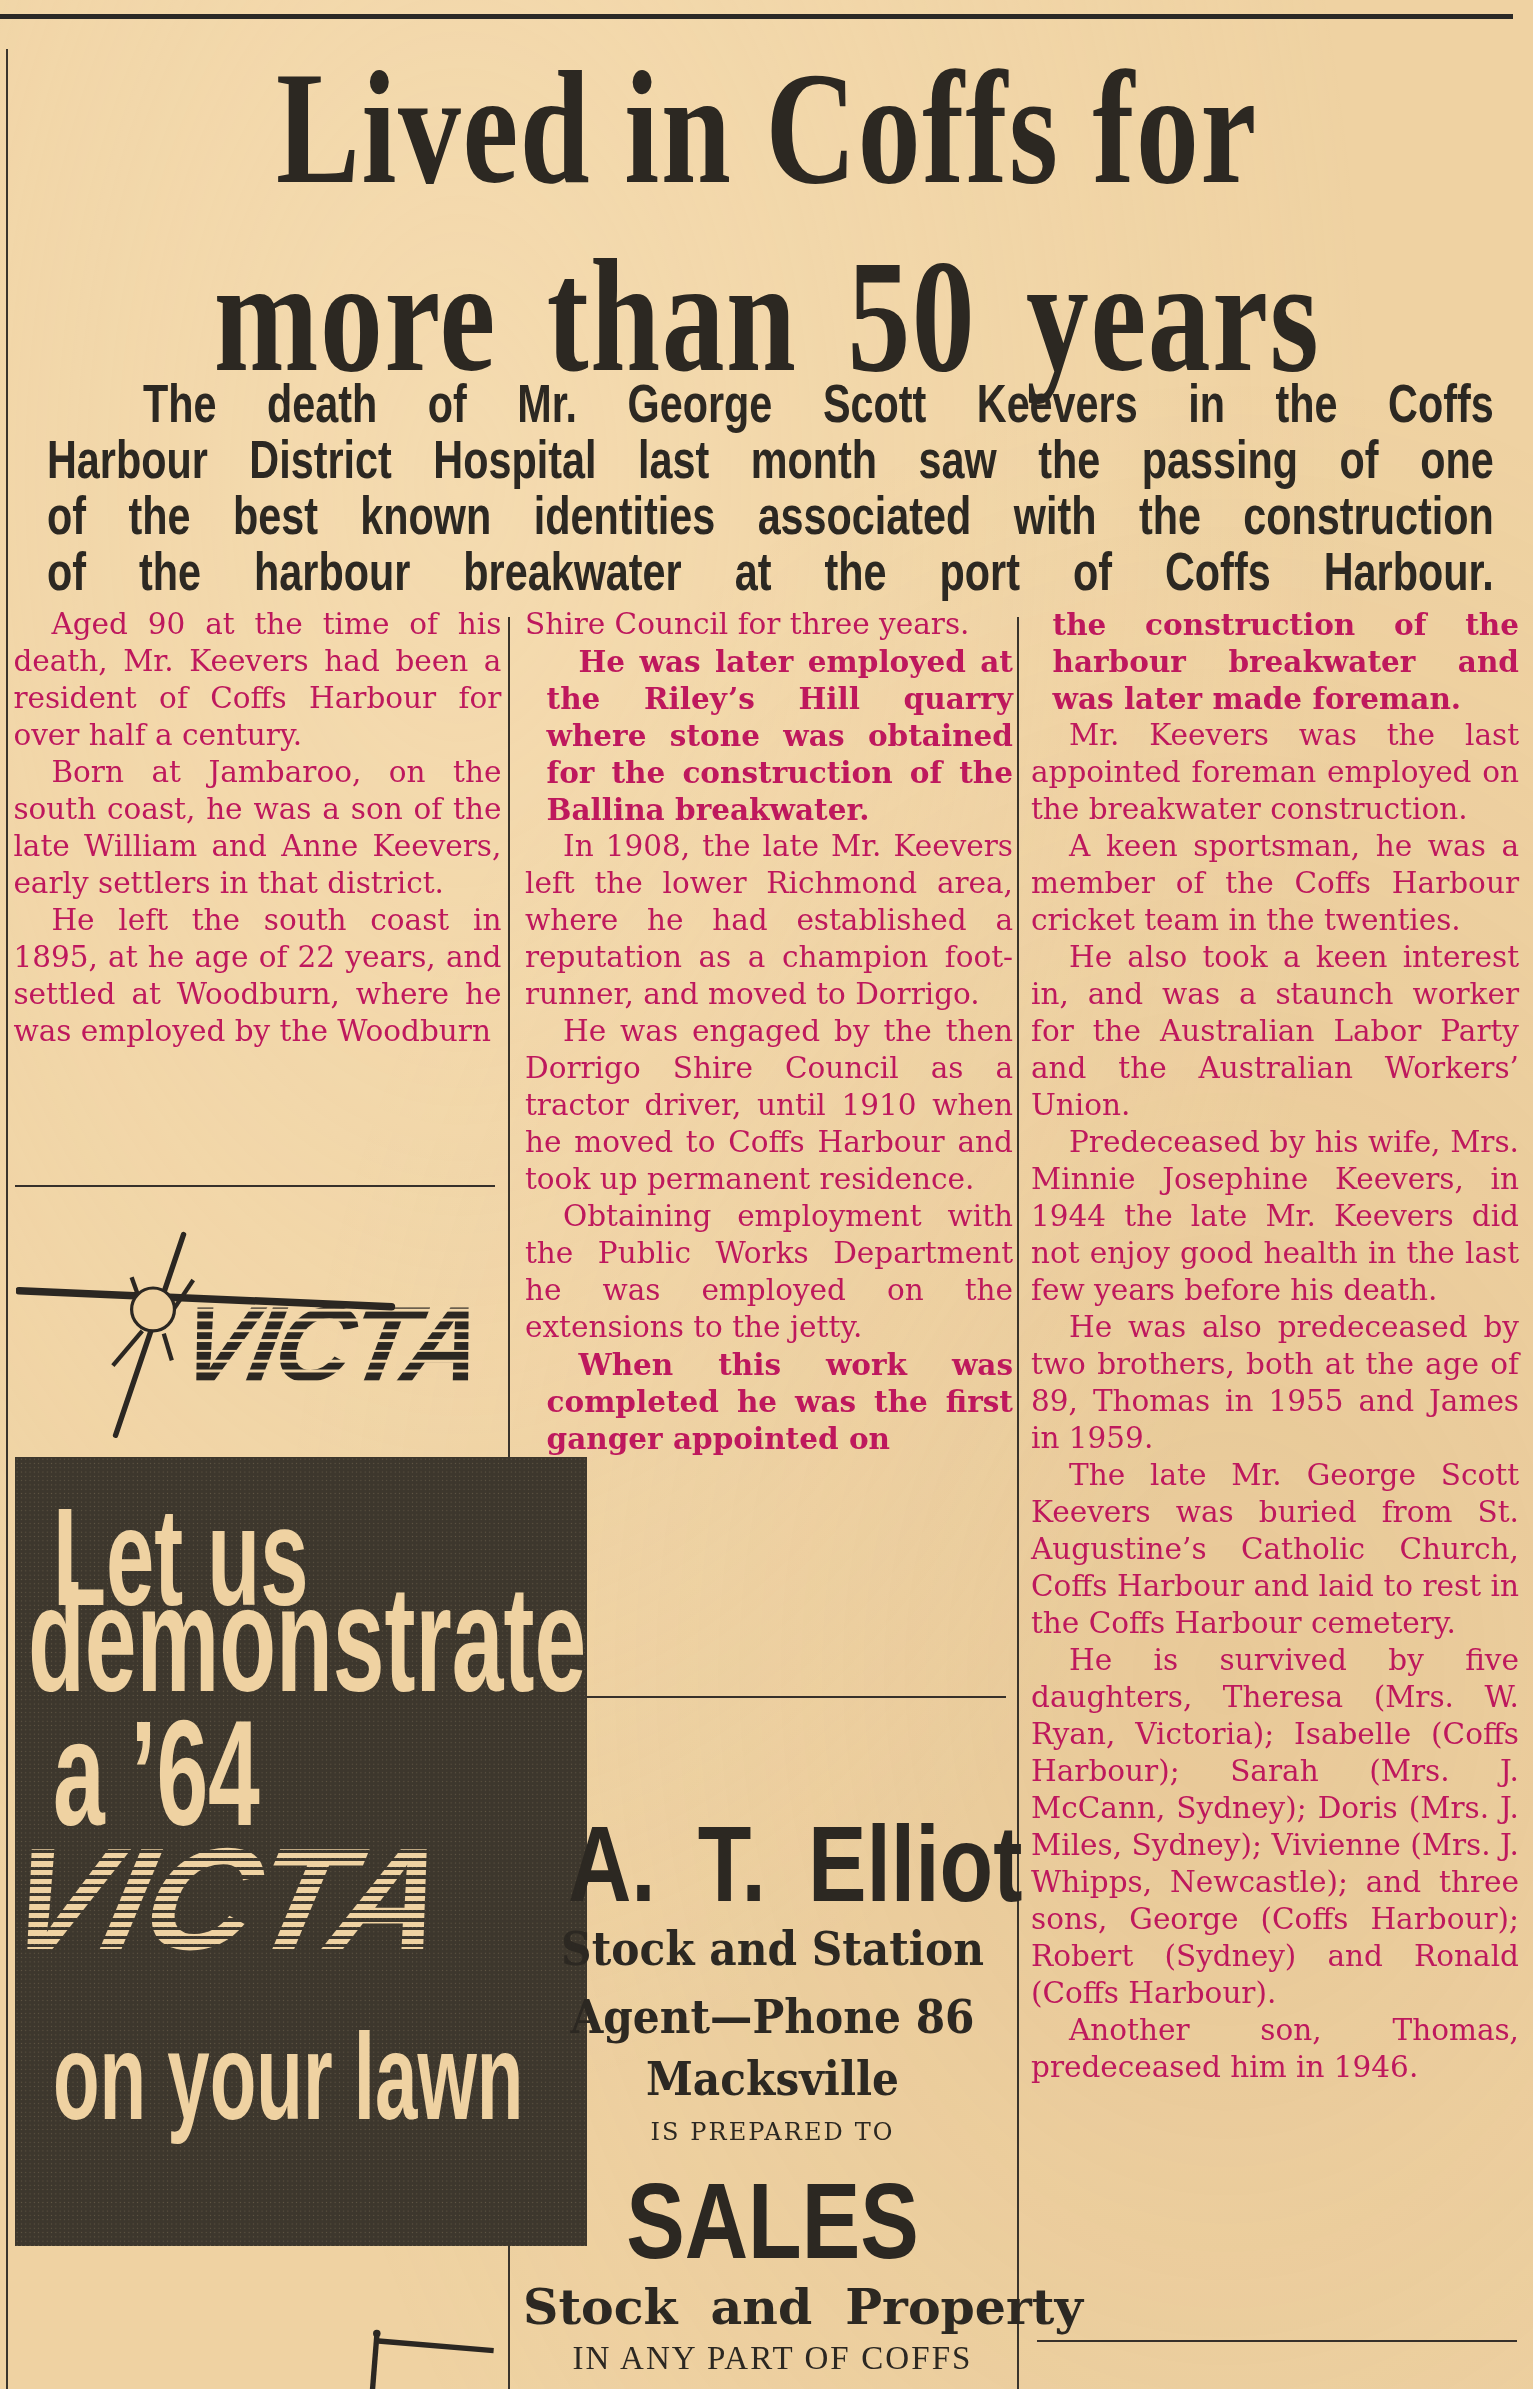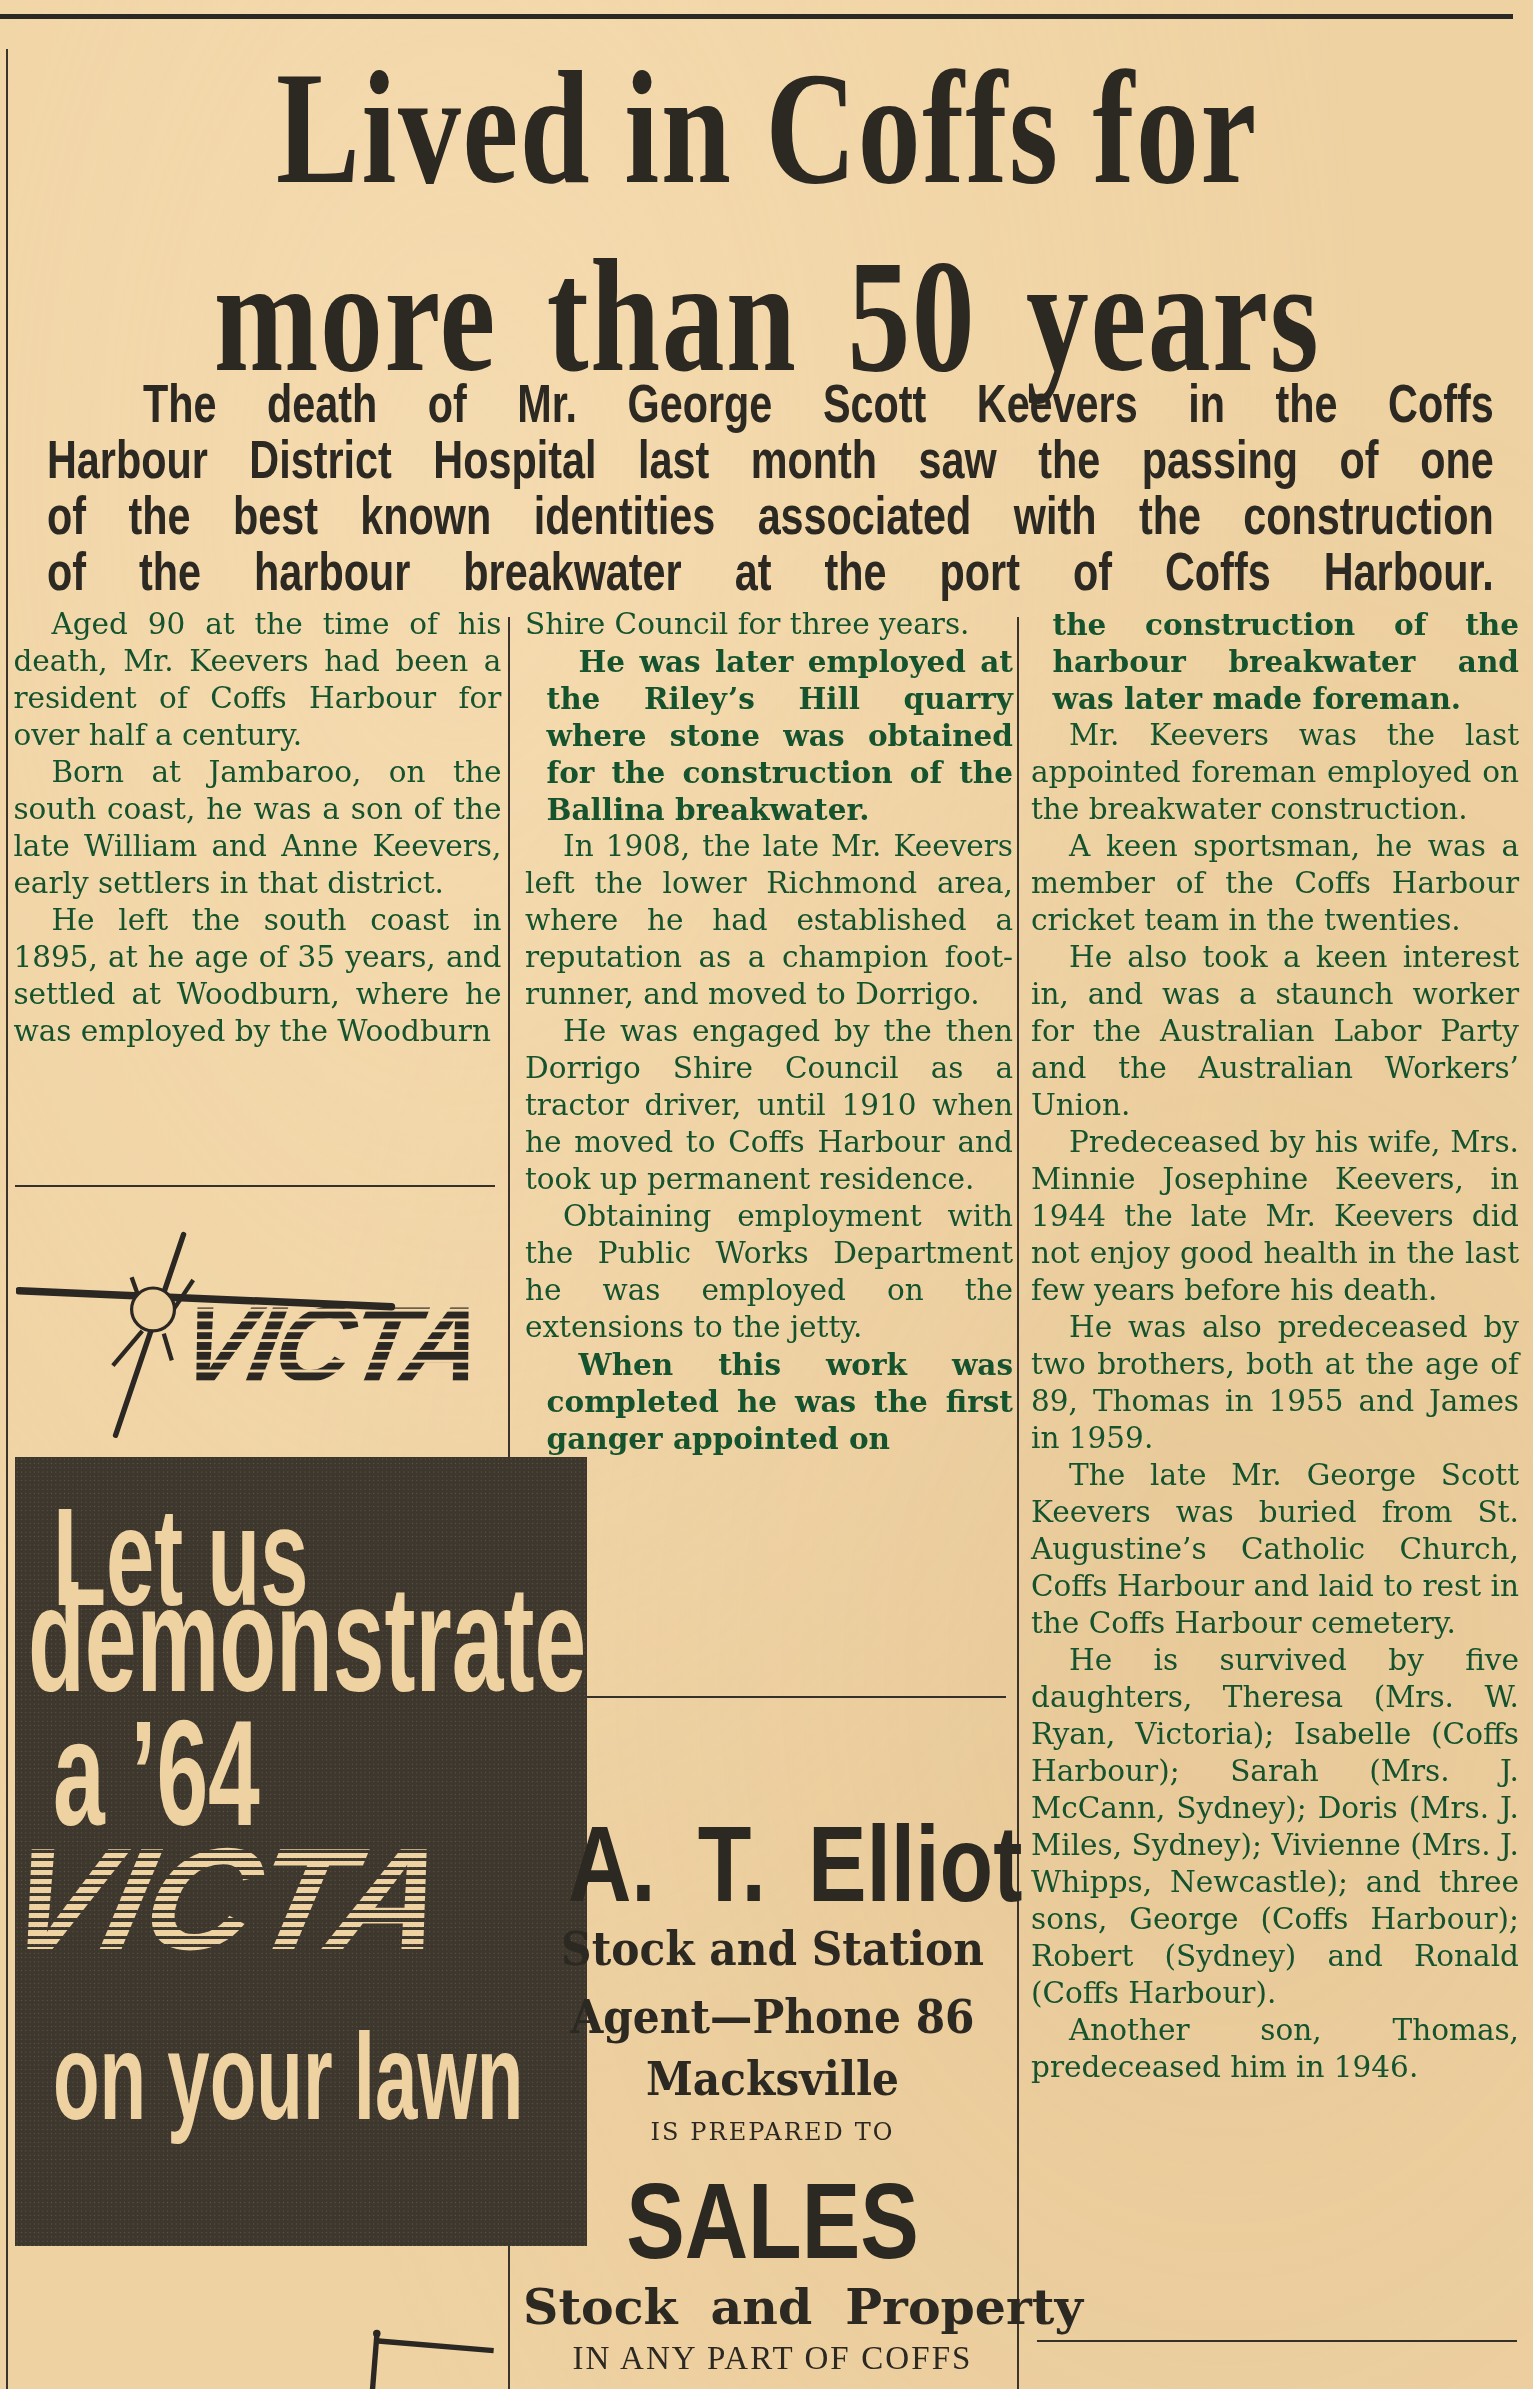--- a/index.html
+++ b/index.html
@@ -28,21 +28,21 @@
     left:47px; top:376px; width:1449px;
     font-family:"Liberation Sans", sans-serif; font-weight:bold;
     font-size:53px; line-height:56px; color:#2c2822;
     text-align:justify; text-align-last:justify;
   }
   .deck span { display:block; transform:scaleX(0.78); transform-origin:left; width:128%; }
   .deck .indent { padding-left:123px; width:calc(128% - 123px); }
   .col {
     top:606px; width:488px;
     font-family:"DejaVu Serif", serif; font-size:29.5px; line-height:37px;
-    text-align:justify; color:#14532d;
+    text-align:justify; color:#be185d;
   }
   .col p { margin:0; text-indent:38px; hyphens:manual; }
   .col p.noindent { text-indent:0; }
   .col p.bold { font-weight:bold; padding-left:21.5px; text-indent:32px; }
   .col1 { left:13.4px; }
   .col2 { left:525px; }
   .col3 { left:1031px; }
   .vrule { width:1.6px; background:#3a342c; }
   .vr1 { left:508px; top:617px; height:1772px; }
   .vr2 { left:1017px; top:617px; height:1772px; }
@@ -114,21 +114,21 @@
   <span>of the best known identities associated with the construction</span>
   <span>of the harbour breakwater at the port of Coffs Harbour.</span>
 </div>
 
 <div class="abs vrule vr1"></div>
 <div class="abs vrule vr2"></div>
 
 <div class="abs col col1">
   <p>Aged 90 at the time of his death, Mr. Keevers had been a resident of Coffs Harbour for over half a century.</p>
   <p>Born at Jambaroo, on the south coast, he was a son of the late William and Anne Keevers, early settlers in that district.</p>
-  <p>He left the south coast in 1895, at he age of 35 years, and settled at Wood­burn, where he was em­ployed by the Woodburn</p>
+  <p>He left the south coast in 1895, at he age of 22 years, and settled at Wood­burn, where he was em­ployed by the Woodburn</p>
 </div>
 <div class="abs hr hr1"></div>
 
 <div class="abs col col2">
   <p class="noindent">Shire Council for three years.</p>
   <p class="bold">He was later employed at the Riley’s Hill quarry where stone was obtain­ed for the construction of the Ballina break­water.</p>
   <p>In 1908, the late Mr. Keevers left the lower Richmond area, where he had established a reputa­tion as a champion foot­runner, and moved to Dorrigo.</p>
   <p>He was engaged by the then Dorrigo Shire Coun­cil as a tractor driver, un­til 1910 when he moved to Coffs Harbour and took up permanent residence.</p>
   <p>Obtaining employment with the Public Works De­partment he was employ­ed on the extensions to the jetty.</p>
   <p class="bold">When this work was completed he was the first ganger appointed on</p>

